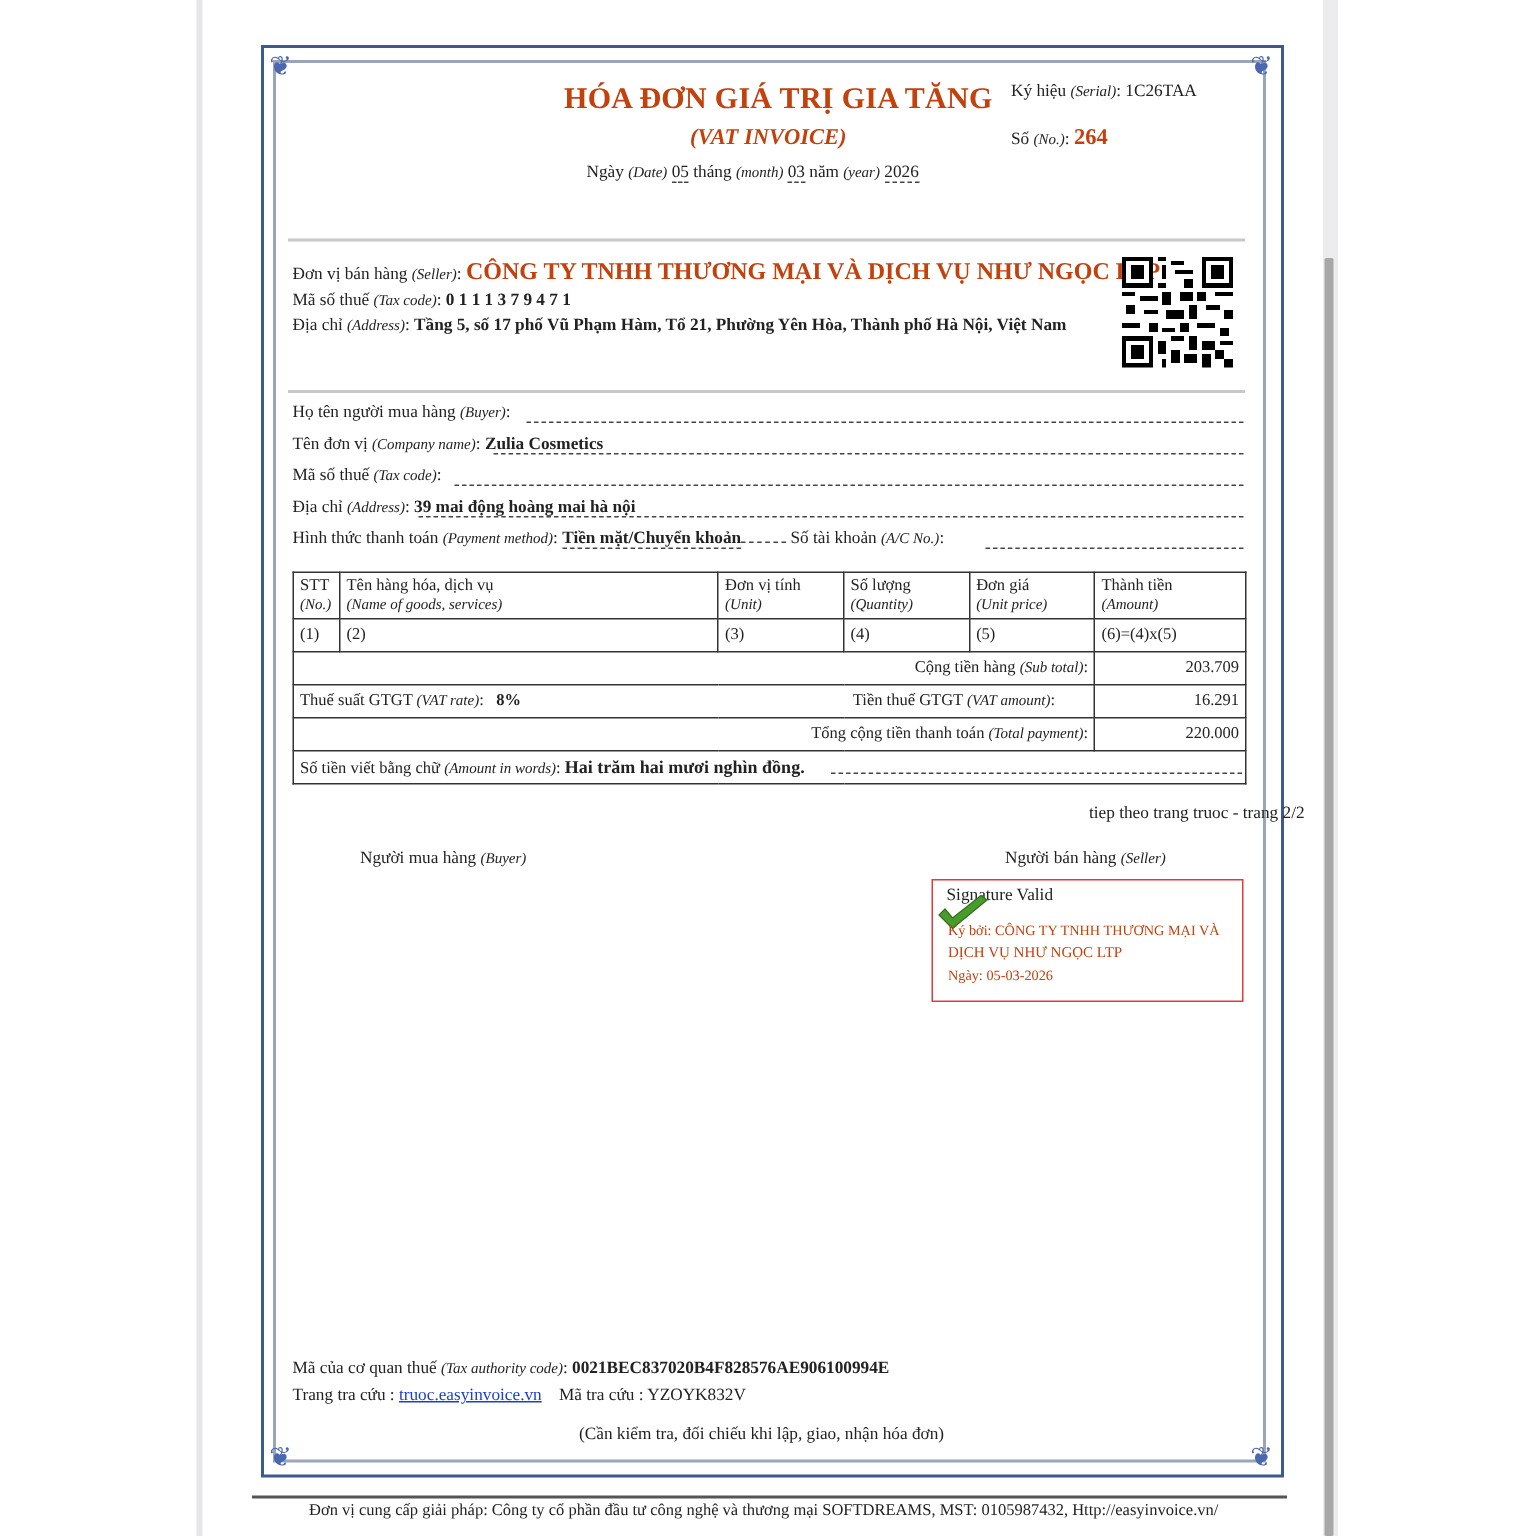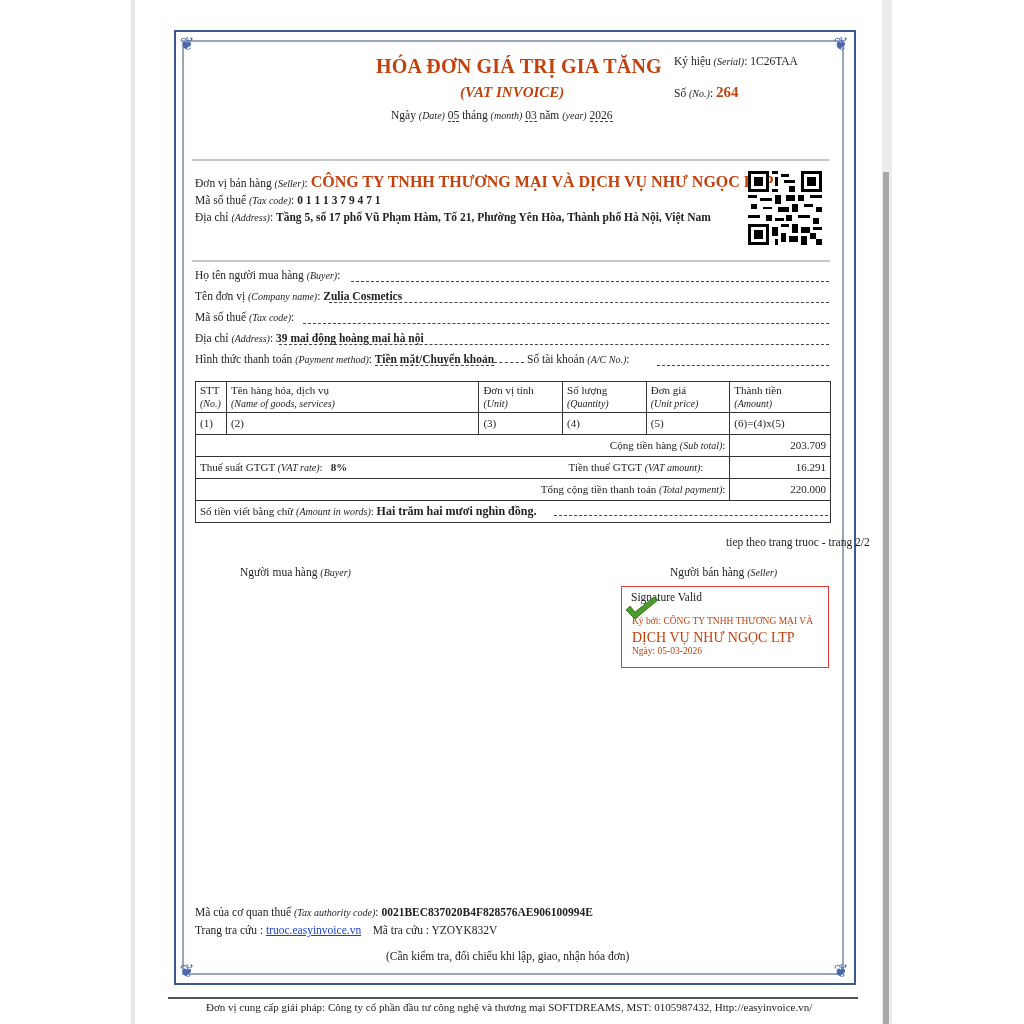--- a/index.html
+++ b/index.html
@@ -238,21 +238,21 @@
 </div>
 <div class="abs lbl" style="left:670px;top:566px;">
   <span>Người bán hàng</span> <span class="it">(Seller)</span>
 </div>
 <div class="sigbox"></div>
 <div class="abs lbl" style="left:631px;top:591px;">Signature Valid</div>
 <svg class="abs" style="left:624px;top:596px;" width="36" height="26" viewBox="0 0 36 26">
   <path d="M2 14 L11 23 L34 4 L30 1 L11 16 L6 10 Z" fill="#4a9a2c" stroke="#2f6f1a" stroke-width="0.8"></path>
 </svg>
 <div class="abs red" style="left:632px;top:616px;font-size:9.5px;">Ký bởi: CÔNG TY TNHH THƯƠNG MẠI VÀ</div>
-<div class="abs red" style="left:632px;top:630px;font-size:14px;">DỊCH VỤ NHƯ NGỌC LTP</div>
+<div class="abs red" style="left:632px;top:630px;font-size:10px;">DỊCH VỤ NHƯ NGỌC LTP</div>
 <div class="abs red" style="left:632px;top:646px;font-size:9.5px;">Ngày: 05-03-2026</div>
 
 <div class="abs lbl" style="left:195px;top:906px;">
   <span>Mã của cơ quan thuế</span> <span class="it">(Tax authority code)</span>:
   <span class="b">0021BEC837020B4F828576AE906100994E</span>
 </div>
 <div class="abs lbl" style="left:195px;top:924px;">
   <span>Trang tra cứu :</span>
   <span class="link">truoc.easyinvoice.vn</span>
   &nbsp;&nbsp;&nbsp;<span>Mã tra cứu :</span>

